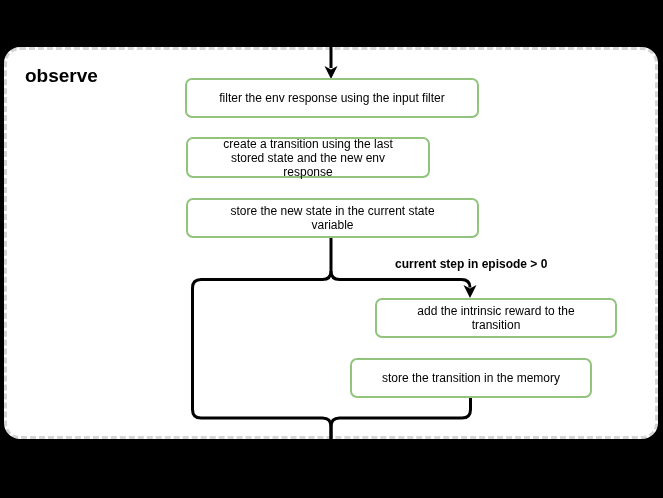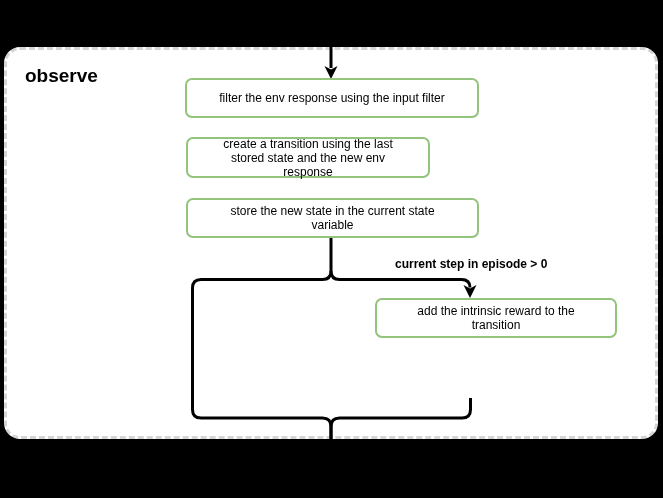--- a/index.html
+++ b/index.html
@@ -108,16 +108,17 @@
   </svg>
 
   <div class="node" id="node-0">filter the env response using the input filter</div>
 
   <div class="node" id="node-1">create a transition using the last stored state and the new env response</div>
 
   <div class="node" id="node-2">store the new state in the current state variable</div>
 
   <div class="node" id="node-3">add the intrinsic reward to the transition</div>
 
+  <div class="node" id="node-4">store the transition in the memory</div>
 
   <div class="condition-label">current step in episode &gt; 0</div>
 
 </div>
 
 </body></html>

